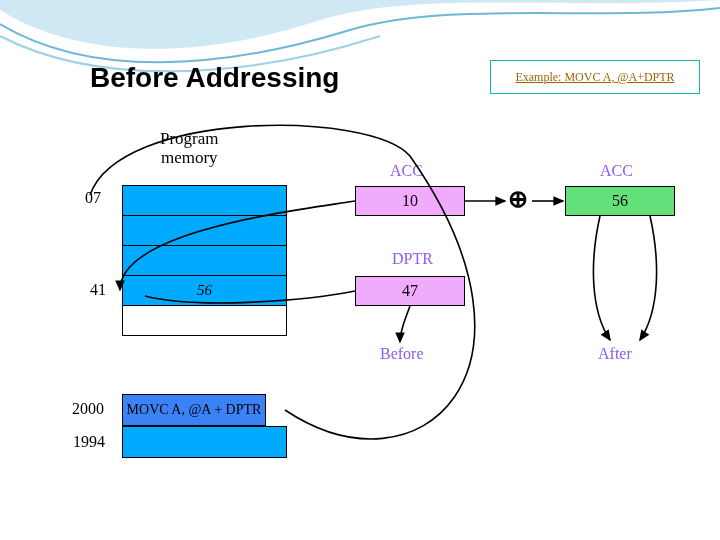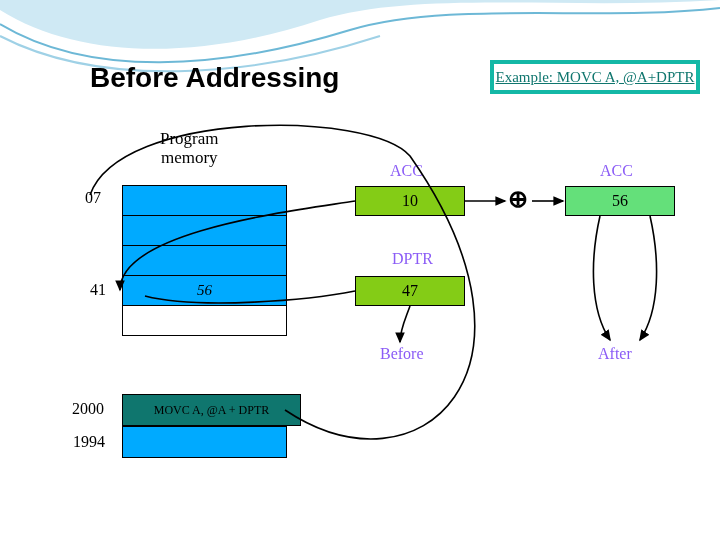--- a/index.html
+++ b/index.html
@@ -22,25 +22,25 @@
     left: 90px; top: 62px;
     font-family: Arial, Helvetica, sans-serif;
     font-weight: bold;
     font-size: 28px;
     color: #000;
   }
   .example-box {
     position: absolute;
     left: 490px; top: 60px;
     width: 210px; height: 34px;
-    border: 4px solid #14b8a6;
+    border: 1px solid #14b8a6;
     display: flex; align-items: center; justify-content: center;
-    font-size: 15px;
+    font-size: 12px;
     text-decoration: underline;
-    color: #0f766e;
+    color: #a16207;
     background: #fff;
   }
   .pm-label {
     position: absolute;
     left: 160px; top: 130px;
     text-align: center;
     font-size: 17px;
     color: #000;
     line-height: 1.1;
   }
@@ -69,25 +69,25 @@
     font-size: 16px;
     color: #000;
   }
   .addr00 { left: 85px; top: 189px; }
   .addr41 { left: 90px; top: 281px; }
   .addr2000 { left: 72px; top: 400px; }
   .addr2001 { left: 73px; top: 433px; }
   .instr {
     position: absolute;
     left: 122px; top: 394px;
-    width: 179px; height: 32px;
+    width: 144px; height: 32px;
     border: 1px solid #000;
     display: flex; align-items: center; justify-content: center;
-    font-size: 12px;
-    background: #0f766e;
+    font-size: 14px;
+    background: #3b82f6;
   }
   .cell2001 {
     position: absolute;
     left: 122px; top: 426px;
     width: 165px; height: 32px;
     border: 1px solid #000;
     background: #00aaff;
   }
   
   .lbl {
@@ -97,21 +97,21 @@
   }
   .lbl-acc1 { left: 390px; top: 162px; }
   .lbl-acc2 { left: 600px; top: 162px; }
   .lbl-dptr { left: 392px; top: 250px; }
   .lbl-before { left: 380px; top: 345px; }
   .lbl-after  { left: 598px; top: 345px; }
   .register {
     position: absolute;
     width: 110px; height: 30px;
     border: 1px solid #000;
-    background: #84cc16;
+    background: #f0abfc;
     color: #000;
     display: flex; align-items: center; justify-content: center;
     font-size: 16px;
   }
   .reg-acc-before { left: 355px; top: 186px; }
   .reg-acc-after  { left: 565px; top: 186px; width:110px; background:#64e07a; }
   .reg-dptr       { left: 355px; top: 276px; }
   .plus {
     position: absolute;
     left: 508px; top: 185px;

